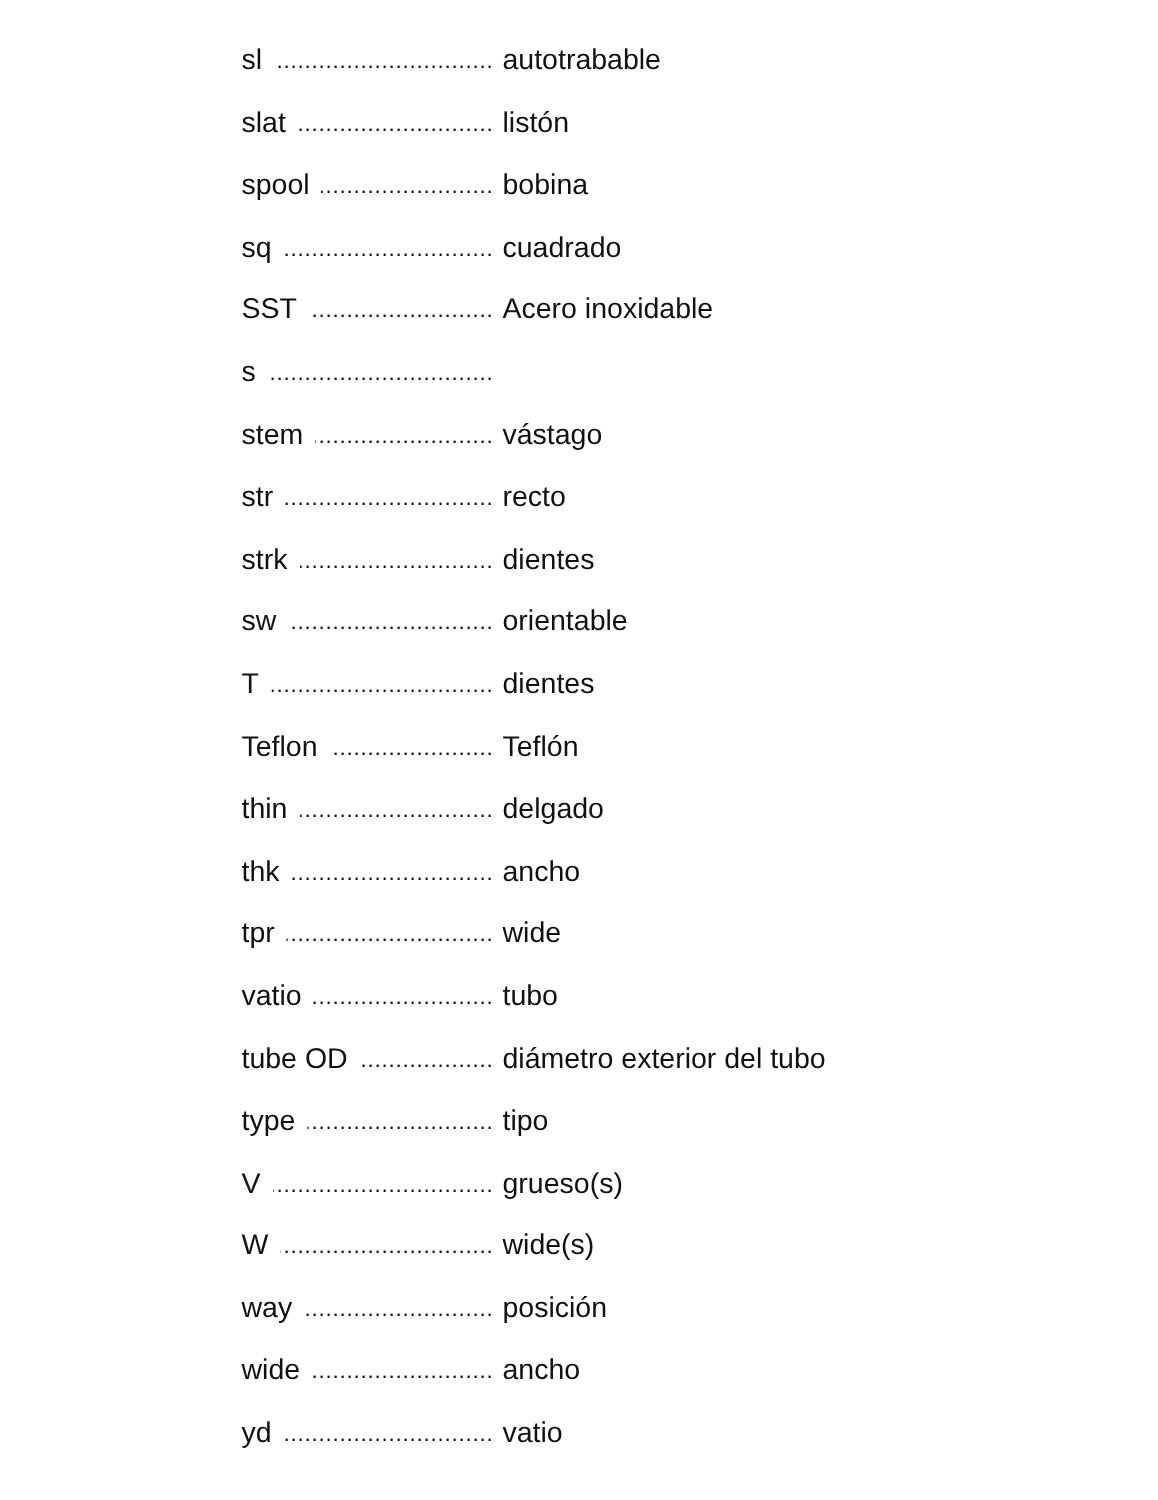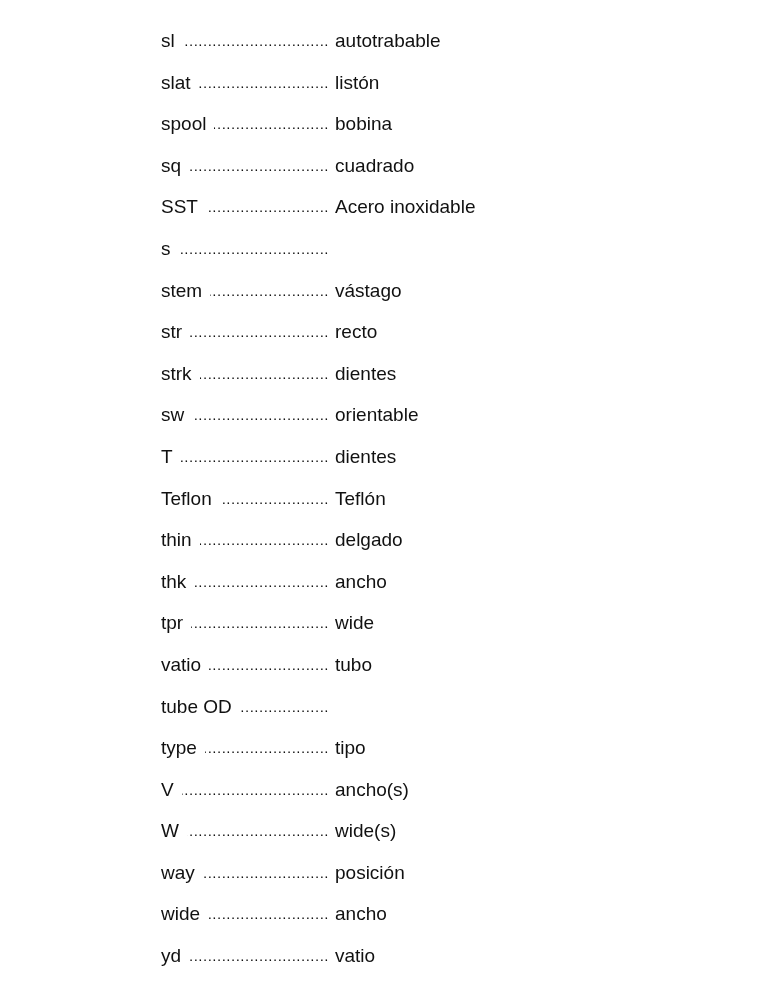--- a/index.html
+++ b/index.html
@@ -128,30 +128,31 @@
       <span class="def">wide</span>
     </div>
     <div class="row">
       <span class="leader" style="left: 45px; width: 123px; text-align: right; direction: rtl;">................................................................................</span>
       <span class="term">vatio</span>
       <span class="def">tubo</span>
     </div>
     <div class="row">
       <span class="leader" style="left: 79px; width: 89px; text-align: right; direction: rtl;">................................................................................</span>
       <span class="term">tube OD</span>
+      <span class="def">diámetro exterior del tubo</span>
     </div>
     <div class="row">
       <span class="leader" style="left: 44px; width: 124px; text-align: right; direction: rtl;">................................................................................</span>
       <span class="term">type</span>
       <span class="def">tipo</span>
     </div>
     <div class="row">
       <span class="leader" style="left: 21px; width: 147px; text-align: right; direction: rtl;">................................................................................</span>
       <span class="term">V</span>
-      <span class="def">ancho(s)</span>
+      <span class="def">grueso(s)</span>
     </div>
     <div class="row">
       <span class="leader" style="left: 26px; width: 142px; text-align: right; direction: rtl;">................................................................................</span>
       <span class="term">W</span>
       <span class="def">wide(s)</span>
     </div>
     <div class="row">
       <span class="leader" style="left: 42px; width: 126px; text-align: right; direction: rtl;">................................................................................</span>
       <span class="term">way</span>
       <span class="def">posición</span>

